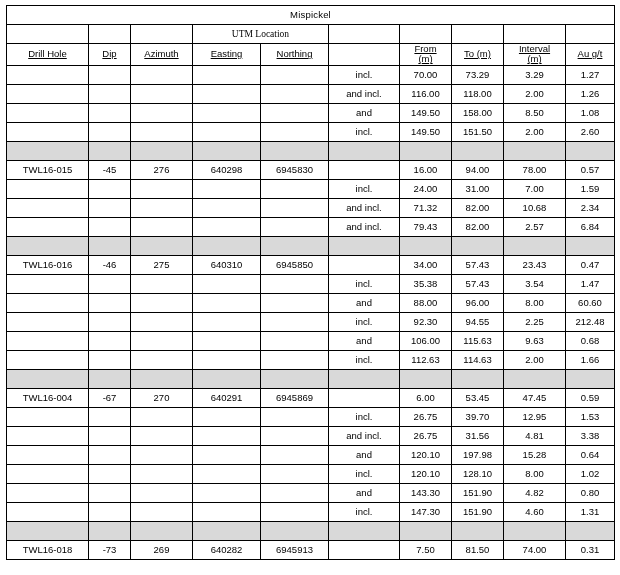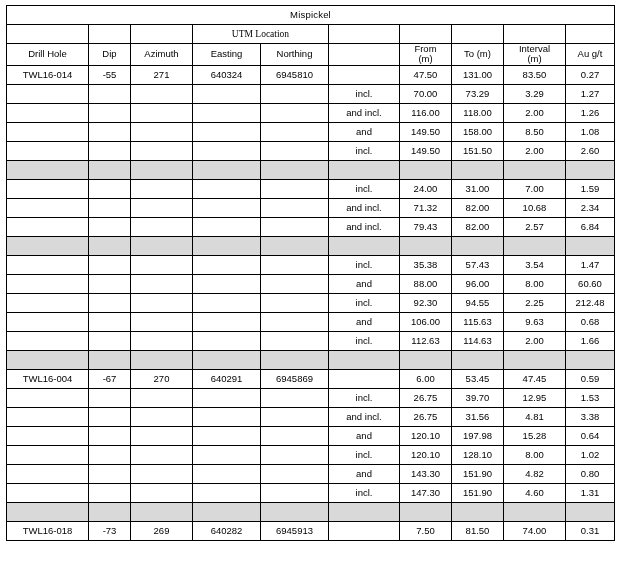--- a/index.html
+++ b/index.html
@@ -47,20 +47,21 @@
     font-size: 9px;
   }
   .hdr-utm {
     font-weight: bold;
     font-size: 9px;
     height: 15px;
     font-family: Liberation Serif, serif;
   }
   .hdr-tall {
     height: 29px;
+    text-decoration: underline;
   }
   .nb-left { border-left: none; }
   .nb-right { border-right: none; }
   .nb-top { border-top: none; }
   .nb-bottom { border-bottom: none; }
   .blankcell {
     border-left: 1px solid #000;
     border-right: 1px solid #000;
     border-top: none;
     border-bottom: none;
@@ -125,32 +126,20 @@
           <td class="hdr hdr-tall nb-top">Azimuth</td>
           <td class="hdr hdr-tall">Easting</td>
           <td class="hdr hdr-tall">Northing</td>
           <td class="hdr hdr-tall nb-top nb-right"></td>
           <td class="hdr hdr-tall nb-left">From<br>(m)</td>
           <td class="hdr hdr-tall">To (m)</td>
           <td class="hdr hdr-tall">Interval<br>(m)</td>
           <td class="hdr hdr-tall">Au g/t</td>
         </tr>
         <tr>
-          <td>TWL16-014</td>
-          <td>-55</td>
-          <td>271</td>
-          <td>640324</td>
-          <td>6945810</td>
-          <td class="lbl"></td>
-          <td>47.50</td>
-          <td>131.00</td>
-          <td>83.50</td>
-          <td>0.27</td>
-        </tr>
-        <tr>
           <td class="blankcell"></td>
           <td class="blankcell"></td>
           <td class="blankcell"></td>
           <td class="blankcell"></td>
           <td class="blankcell"></td>
           <td class="lbl">incl.</td>
           <td>70.00</td>
           <td>73.29</td>
           <td>3.29</td>
           <td>1.27</td>
@@ -197,20 +186,32 @@
           <td></td>
           <td></td>
           <td></td>
           <td></td>
           <td></td>
           <td></td>
           <td></td>
           <td></td>
         </tr>
         <tr>
+          <td>TWL16-015</td>
+          <td>-45</td>
+          <td>276</td>
+          <td>640298</td>
+          <td>6945830</td>
+          <td class="lbl"></td>
+          <td>16.00</td>
+          <td>94.00</td>
+          <td>78.00</td>
+          <td>0.57</td>
+        </tr>
+        <tr>
           <td class="blankcell"></td>
           <td class="blankcell"></td>
           <td class="blankcell"></td>
           <td class="blankcell"></td>
           <td class="blankcell"></td>
           <td class="lbl">incl.</td>
           <td>24.00</td>
           <td>31.00</td>
           <td>7.00</td>
           <td>1.59</td>
@@ -243,20 +244,32 @@
           <td></td>
           <td></td>
           <td></td>
           <td></td>
           <td></td>
           <td></td>
           <td></td>
           <td></td>
           <td></td>
           <td></td>
+        </tr>
+        <tr>
+          <td>TWL16-016</td>
+          <td>-46</td>
+          <td>275</td>
+          <td>640310</td>
+          <td>6945850</td>
+          <td class="lbl"></td>
+          <td>34.00</td>
+          <td>57.43</td>
+          <td>23.43</td>
+          <td>0.47</td>
         </tr>
         <tr>
           <td class="blankcell"></td>
           <td class="blankcell"></td>
           <td class="blankcell"></td>
           <td class="blankcell"></td>
           <td class="blankcell"></td>
           <td class="lbl">incl.</td>
           <td>35.38</td>
           <td>57.43</td>

